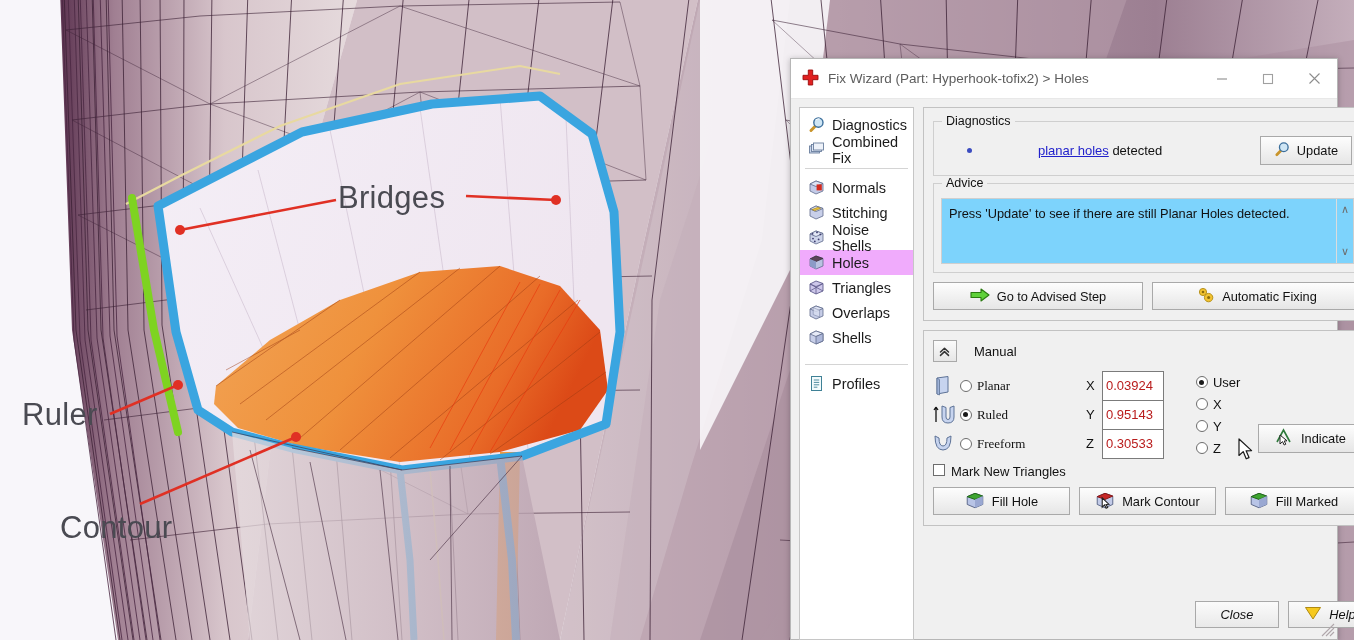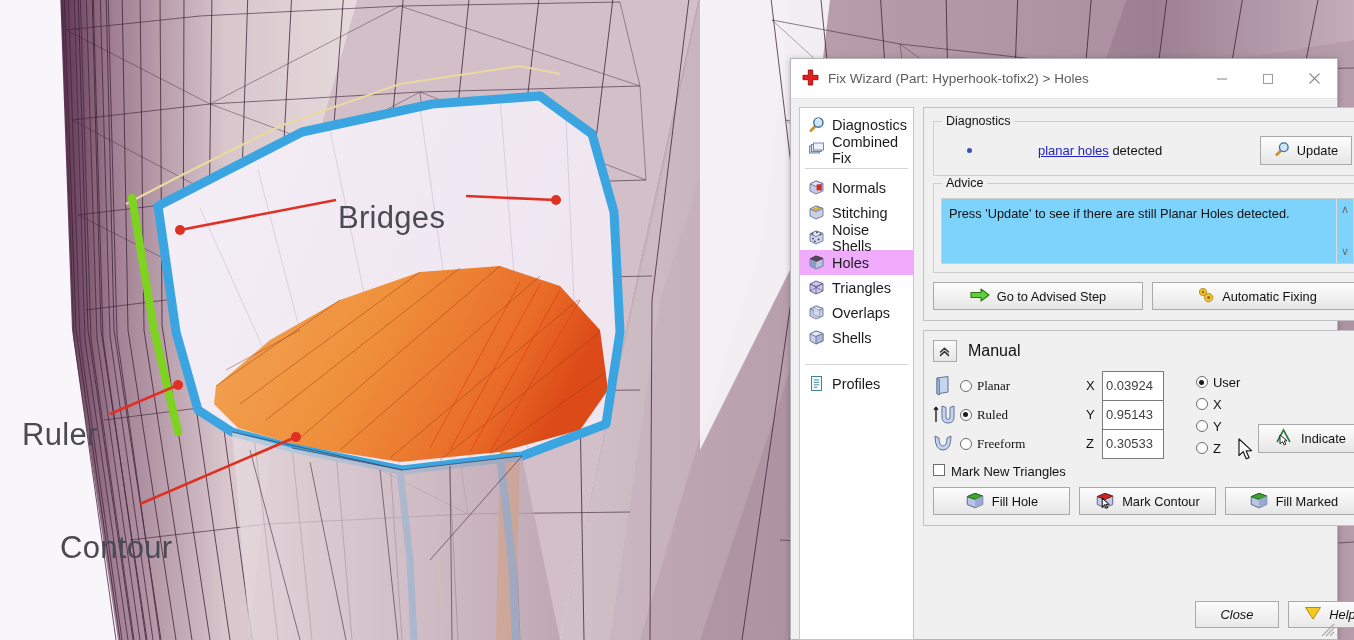--- a/index.html
+++ b/index.html
@@ -9,21 +9,21 @@
     font-family:"Liberation Sans", sans-serif;
     background:#f7f4f8;
   }
 
   
   #viewport { position:absolute; inset:0; background:#f8f6fa; }
   #viewport svg { display:block; }
 
   .annot-label {
     position:absolute; color:#4a4a52; font-family:"Liberation Sans", sans-serif;
-    font-size:31px; letter-spacing:.3px; white-space:nowrap;margin-top:20px;
+    font-size:31px; letter-spacing:.3px; white-space:nowrap;
   }
 
   
   #dialog {
     position:absolute; left:790px; top:58px; width:548px; height:582px;
     background:#f0f0f0; border:1px solid #b6b6b6;
     box-shadow:0 1px 6px rgba(0,0,0,.25);
     font-size:12.5px; color:#111;
   }
   #titlebar {
@@ -85,37 +85,37 @@
 
   .two-btn { display:flex; gap:9px; margin-top:9px; }
   .two-btn .btn { flex:1; height:28px; }
 
   
   #manual { margin-top:9px; }
   .manual-hdr { display:flex; align-items:center; gap:11px; }
   .chev-btn { width:24px; height:22px; background:linear-gradient(#fbfbfb,#e6e6e6);
               border:1px solid #a9a9a9; display:flex; align-items:center;
               justify-content:center; cursor:pointer; }
-  .manual-hdr .lbl { font-size:16px; }
+  .manual-hdr .lbl { font-size:13px;margin-left:6px; }
 
   .manual-grid { display:flex; margin-top:9px; align-items:flex-start; }
   .col-shape { width:153px; }
   .shape-row { display:flex; align-items:center; height:29px; gap:5px; }
   .shape-row .sico { width:22px; height:22px; flex:0 0 22px; }
   .radio { width:12px; height:12px; border-radius:50%; border:1px solid #6d6d6d;
            background:#fff; position:relative; flex:0 0 12px; cursor:pointer; }
   .radio.on::after { content:""; position:absolute; inset:2.5px; border-radius:50%; background:#1a1a1a; }
   .shape-row .txt { font-size:13px;font-family:Liberation Serif, serif; }
 
   .col-coord { width:108px; }
   .coord-row { display:flex; align-items:center; height:29px; gap:6px; }
   .coord-row .ax { width:10px; font-size:13px; }
   .coord-row input {
     width:62px; height:30px; border:1px solid #7b7b7b; background:#fff;
-    font-family:"Liberation Sans", sans-serif; font-size:13px; padding:0 3px; color:#404040;
+    font-family:"Liberation Sans", sans-serif; font-size:13px; padding:0 3px; color:#b91c1c;
   }
   .col-axis { width:62px; }
   .axis-row { display:flex; align-items:center; height:29px; gap:5px; font-size:13px; }
 
   .chk { width:12px; height:12px; border:1px solid #6d6d6d; background:#fff;
          flex:0 0 12px; cursor:pointer; }
   .mark-row { display:flex; align-items:flex-start; gap:6px; margin-top:5px; font-size:13px; }
 
   .three-btn { display:flex; gap:9px; margin-top:8px; }
   .three-btn .btn { flex:1; height:28px; }

